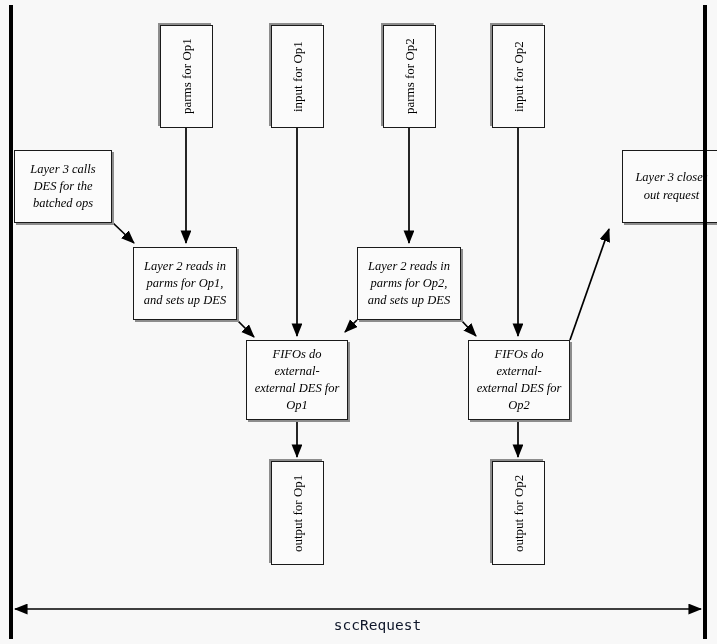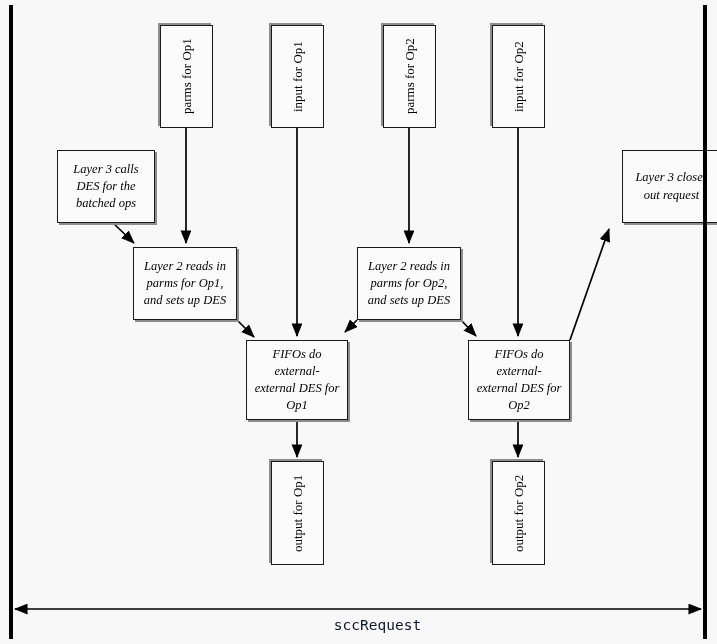--- a/index.html
+++ b/index.html
@@ -121,21 +121,21 @@
   </div>
 
   <div class="node vert" style="left:383px; top:25px; width:53px; height:103px;">
     <span class="txt">parms for Op2</span>
   </div>
 
   <div class="node vert" style="left:492px; top:25px; width:53px; height:103px;">
     <span class="txt">input for Op2</span>
   </div>
 
-  <div class="node" style="left:14px; top:150px; width:98px; height:73px;margin-left:43px;">
+  <div class="node" style="left:14px; top:150px; width:98px; height:73px;">
     <span class="txt">Layer 3 calls<br>DES for the<br>batched ops</span>
   </div>
 
   <div class="node" style="left:606px; top:150px; width:99px; height:73px;margin-left:16px;">
     <span class="txt">Layer 3 closes<br>out request</span>
   </div>
 
   <div class="node" style="left:133px; top:247px; width:104px; height:73px;">
     <span class="txt">Layer 2 reads in<br>parms for Op1,<br>and sets up DES</span>
   </div>

